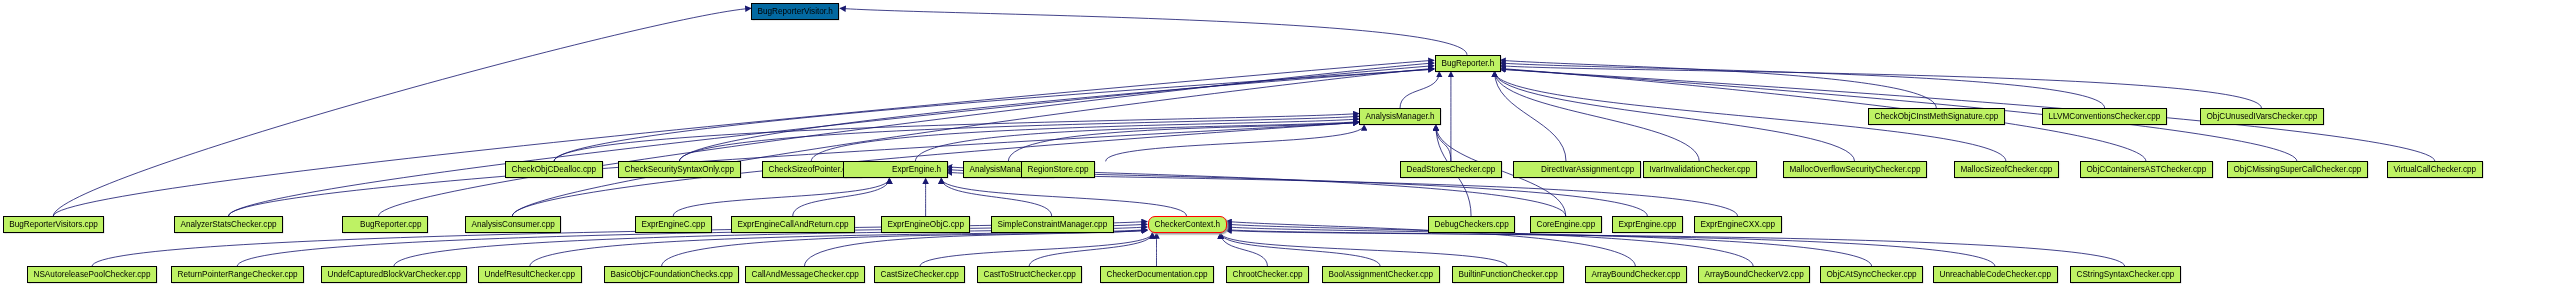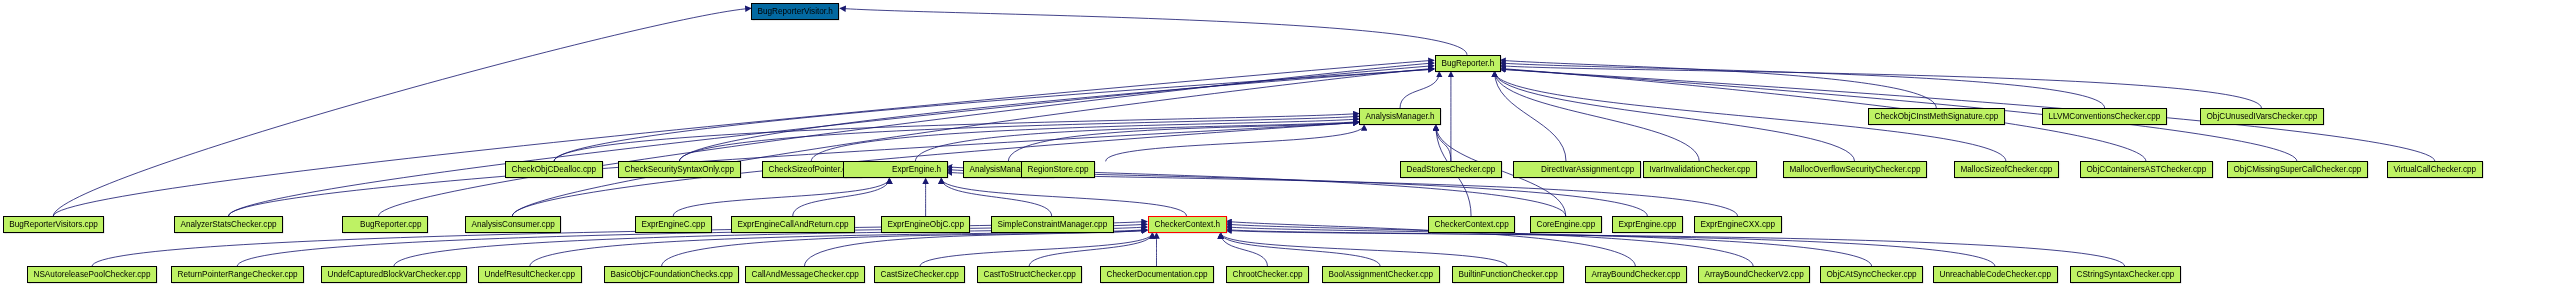--- a/index.html
+++ b/index.html
@@ -116,22 +116,22 @@
       <div class="node" style="left: 2227px; top: 161px;">ObjCMissingSuperCallChecker.cpp</div>
       <div class="node" style="left: 2387px; top: 161px;">VirtualCallChecker.cpp</div>
       <div class="node" style="left: 2.7px; top: 216px;">BugReporterVisitors.cpp</div>
       <div class="node" style="left: 174px; top: 216px;">AnalyzerStatsChecker.cpp</div>
       <div class="node" style="left: 342px; top: 216px; padding-left: 17px;">BugReporter.cpp</div>
       <div class="node" style="left: 465px; top: 216px;">AnalysisConsumer.cpp</div>
       <div class="node" style="left: 635px; top: 216px;">ExprEngineC.cpp</div>
       <div class="node" style="left: 731px; top: 216px; text-align: center;">ExprEngineCallAndReturn.cpp</div>
       <div class="node" style="left: 881px; top: 216px;">ExprEngineObjC.cpp</div>
       <div class="node" style="left: 991px; top: 216px;">SimpleConstraintManager.cpp</div>
-      <div class="node red" style="left: 1148px; top: 216px;">CheckerContext.h</div>
-      <div class="node" style="left: 1428px; top: 216px;">CheckerContext.cpp</div>
+      <div class="node red" style="left: 1148px; top: 216px; border-radius: 7px;">CheckerContext.h</div>
+      <div class="node" style="left: 1428px; top: 216px;">DebugCheckers.cpp</div>
       <div class="node" style="left: 1530px; top: 216px;">CoreEngine.cpp</div>
       <div class="node" style="left: 1612px; top: 216px;">ExprEngine.cpp</div>
       <div class="node" style="left: 1694px; top: 216px;">ExprEngineCXX.cpp</div>
       <div class="node" style="left: 27px; top: 266px;">NSAutoreleasePoolChecker.cpp</div>
       <div class="node" style="left: 171px; top: 266px;">ReturnPointerRangeChecker.cpp</div>
       <div class="node" style="left: 321px; top: 266px;">UndefCapturedBlockVarChecker.cpp</div>
       <div class="node" style="left: 478px; top: 266px;">UndefResultChecker.cpp</div>
       <div class="node" style="left: 594px; top: 266px; margin-left: 10px;">BasicObjCFoundationChecks.cpp</div>
       <div class="node" style="left: 745px; top: 266px;">CallAndMessageChecker.cpp</div>
       <div class="node" style="left: 874px; top: 266px;">CastSizeChecker.cpp</div>

